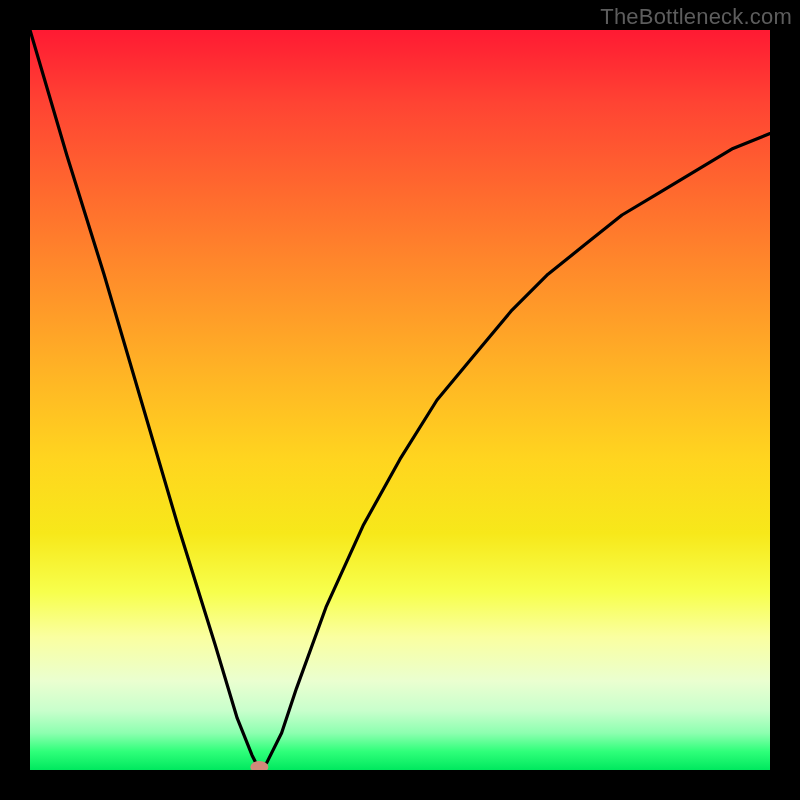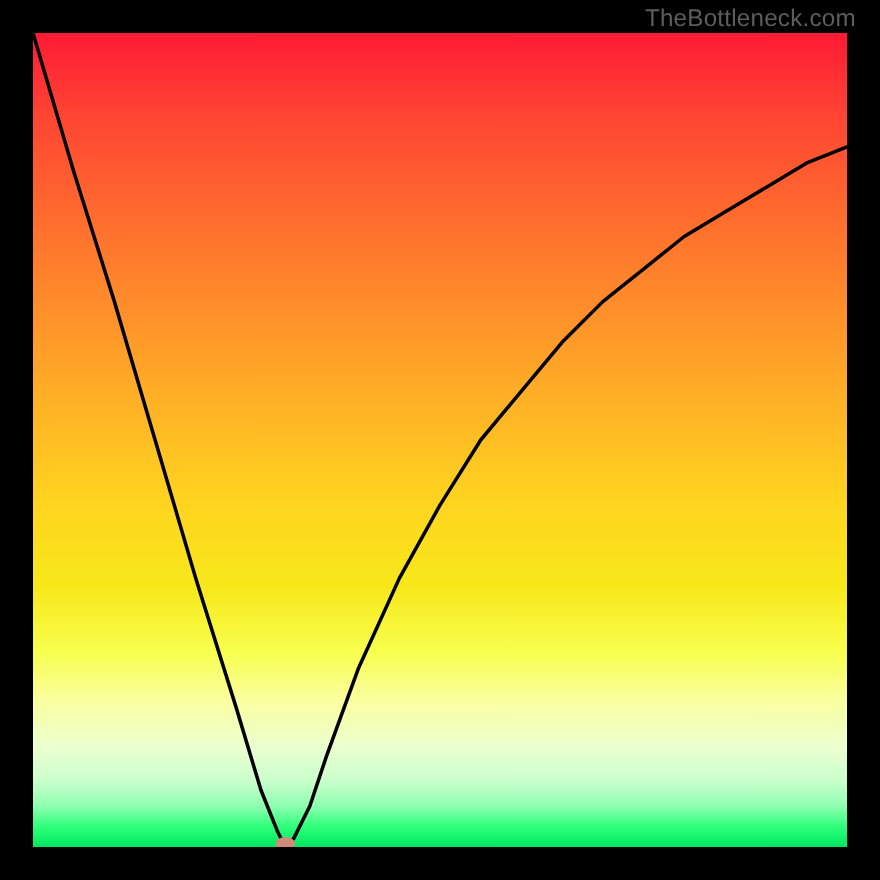--- a/index.html
+++ b/index.html
@@ -44,21 +44,21 @@
   svg.curve {
     position: absolute;
     left: 0;
     top: 0;
     width: 740px;
     height: 740px;
   }
   .watermark {
     position: absolute;
     top: 4px;
-    right: 22px;
+    right: 8px;
     color: #5d5d5d;
     font-size: 22px;
     font-weight: 500;
     letter-spacing: 0.2px;
     user-select: none;
   }
 </style>
 </head>
 <body>
 

